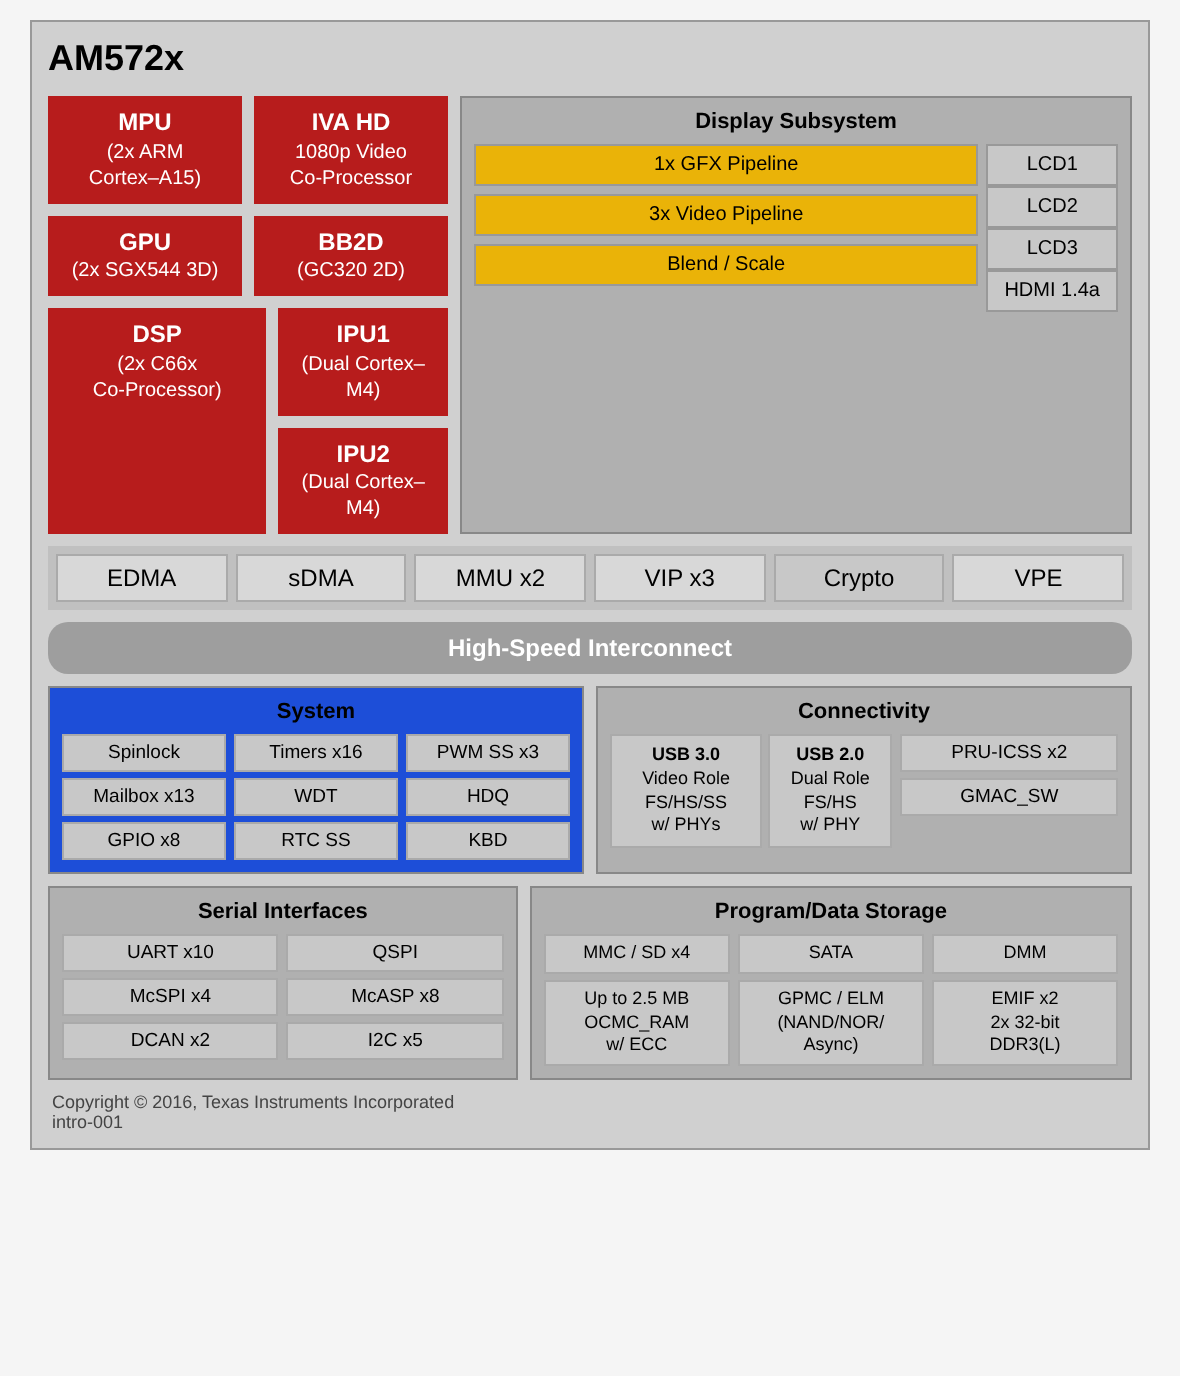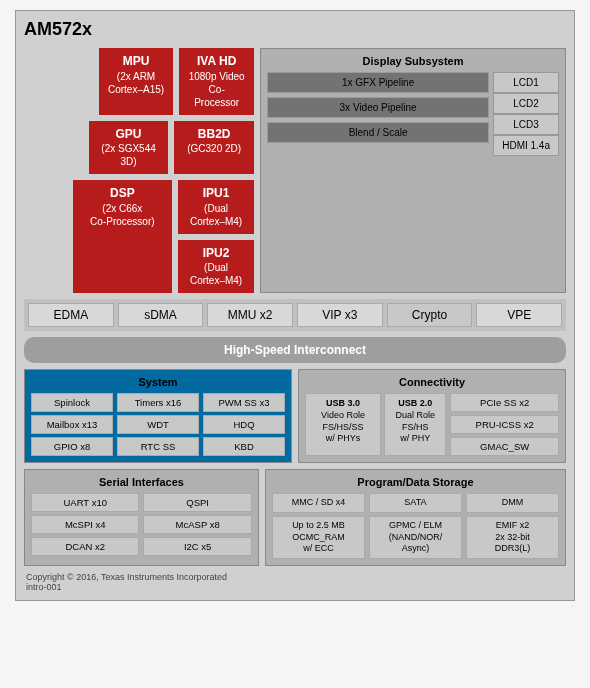--- a/index.html
+++ b/index.html
@@ -37,22 +37,21 @@
     
     .top-section {
       display: flex;
       gap: 6px;
       margin-bottom: 6px;
     }
     .left-blocks {
       display: flex;
       flex-direction: column;
       gap: 6px;
-      width: 230px;
-      align-items: flex-end;
+      width: 200px;
     }
     .left-row {
       display: flex;
       gap: 6px;
     }
     .red-block {
       background: #b71c1c;
       color: #fff;
       border: none;
       padding: 6px 8px;
@@ -85,21 +84,21 @@
       flex-direction: column;
       gap: 4px;
       flex: 1;
     }
     .display-right {
       display: flex;
       flex-direction: column;
       gap: 0;
     }
     .gray-box {
-      background: #737373;
+      background: #eab308;
       border: 1px solid #999;
       padding: 4px 6px;
       text-align: center;
       font-size: 10px;
       white-space: nowrap;
     }
     .gray-box-sm {
       background: #c8c8c8;
       border: 1px solid #999;
       padding: 4px 8px;
@@ -152,21 +151,21 @@
       border-radius: 10px;
     }
 
     
     .bottom-section {
       display: flex;
       gap: 6px;
       margin-bottom: 6px;
     }
     .system-box {
-      background: #0369a1;
+      background: #1d4ed8;
       border: 1px solid #888;
       padding: 6px;
       flex: 1;
     }
     .connectivity-box {
       background: #b0b0b0;
       border: 1px solid #888;
       padding: 6px;
       flex: 1;
     }
@@ -390,21 +389,20 @@
               <span>Video Role FS/HS/SS</span><br>
               <span>w/ PHYs</span>
             </div>
             <div class="usb-box">
               <strong>USB 2.0</strong><br>
               <span>Dual Role FS/HS</span><br>
               <span>w/ PHY</span>
             </div>
           </div>
           <div class="conn-right">
-            <div class="small-box">PCIe SS x2</div>
             <div class="small-box">PRU-ICSS x2</div>
             <div class="small-box">GMAC_SW</div>
           </div>
         </div>
       </div>
     </div>
 
     <div class="lower-section">
 
       <div class="serial-box">

